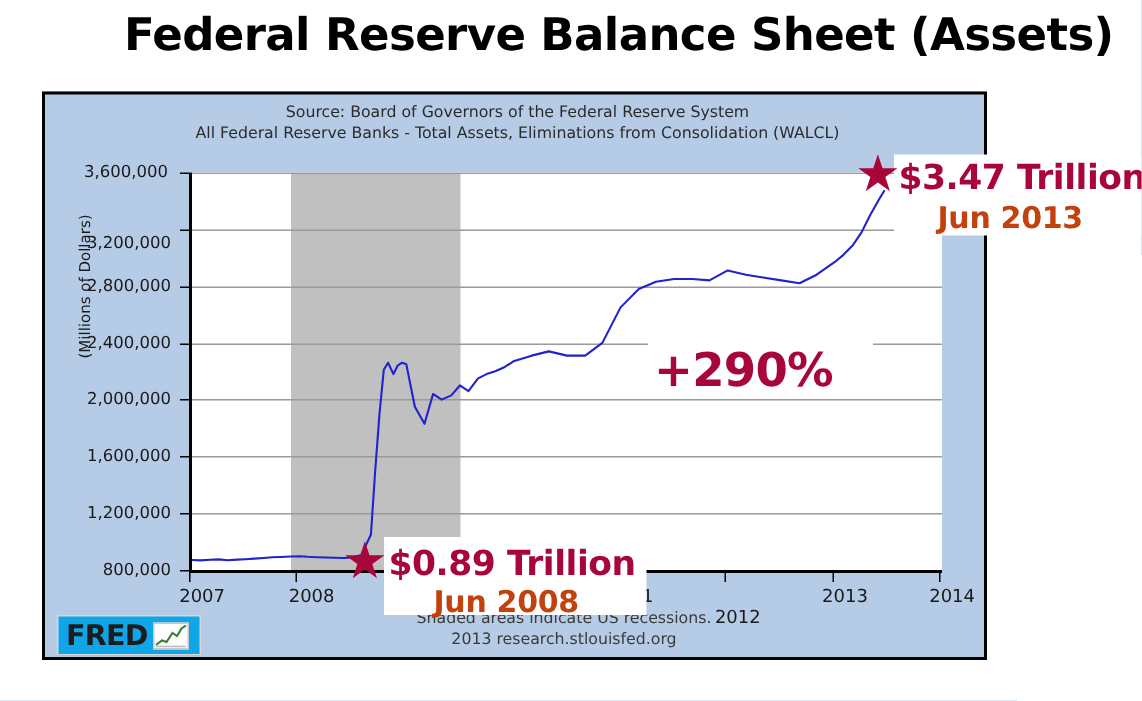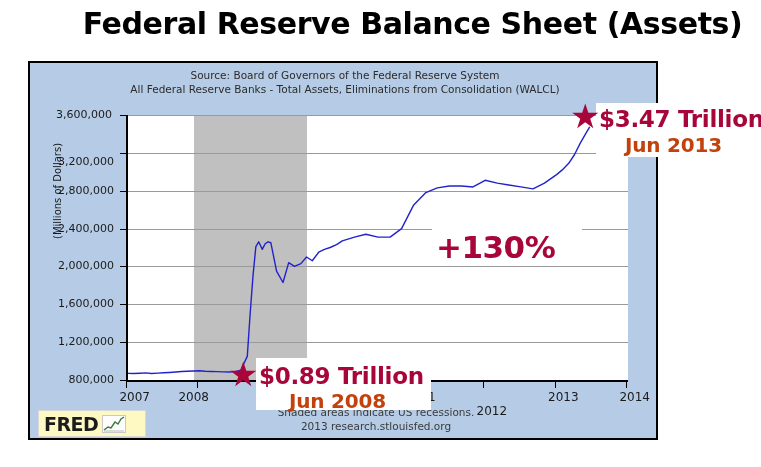--- a/index.html
+++ b/index.html
@@ -135,22 +135,22 @@
     text-align:center;
     font-size:10.5px;
     color:#3a3a3a;
     line-height:14px;
   }
   #footer-note div{white-space:nowrap;}
 
   #fred-logo{
     position:absolute;
     left:8px; top:347px;
-    width:108px; height:27px;
-    background:#fef9c3;
+    width:96px; height:27px;
+    background:#0ea5e9;
     border:1px solid #d8d8d8;
     box-sizing:border-box;
     display:flex;
     align-items:center;
   }
   #fred-wordmark{
     font-family:"DejaVu Sans", sans-serif;
     font-weight:bold;
     font-size:19px;
     letter-spacing:-0.5px;
@@ -243,21 +243,21 @@
       <div class="ytick-mark" style="left: 90px; top: 165.571px;"></div>
       <div class="ytick" style="top: 120.714px; right: 542px;">2,800,000</div>
       <div class="ytick-mark" style="left: 90px; top: 127.714px;"></div>
       <div class="ytick" style="top: 92px; right: 542px;">3,200,000</div>
       <div class="ytick-mark" style="left: 90px; top: 89.8571px;"></div>
       <div class="ytick" style="top: 45px; right: 542px; text-align: center;">3,600,000</div>
       <div class="ytick-mark" style="left: 90px; top: 52px;"></div>
       <div class="xtick-mark" style="left: 96px; top: 319px;"></div>
       <div class="xtick-label" style="left: 96px; top: 327px;">2007</div>
       <div class="xtick-mark" style="left: 167.429px; top: 319px;"></div>
-      <div class="xtick-label" style="left: 155px; top: 327px;">2008</div>
+      <div class="xtick-label" style="left: 169px; top: 327px;">2008</div>
       <div class="xtick-mark" style="left: 238.857px; top: 319px;"></div>
       <div class="xtick-label" style="left: 238.857px; top: 327px;">2009</div>
       <div class="xtick-mark" style="left: 310.286px; top: 319px;"></div>
       <div class="xtick-label" style="left: 310.286px; top: 327px;">2010</div>
       <div class="xtick-mark" style="left: 381.714px; top: 319px;"></div>
       <div class="xtick-label" style="left: 381.714px; top: 327px;">2011</div>
       <div class="xtick-mark" style="left: 453.143px; top: 319px;"></div>
       <div class="xtick-label" style="left: 453.143px; top: 341px;">2012</div>
       <div class="xtick-mark" style="left: 524.571px; top: 319px;"></div>
       <div class="xtick-label" style="left: 524.571px; top: 327px;">2013</div>
@@ -285,13 +285,13 @@
 <div class="star" style="left:570px;top:99px;">★</div>
 <div class="annot annot-value" style="left:599px;top:106px;">$3.47 Trillion</div>
 <div class="annot annot-date" style="left:625px;top:133px;">Jun 2013</div>
 
 <div class="annot-backing" style="left:256px;top:358px;width:175px;height:52px;"></div>
 <div class="star" style="left:228px;top:357px;">★</div>
 <div class="annot annot-value" style="left:259px;top:363px;">$0.89 Trillion</div>
 <div class="annot annot-date" style="left:289px;top:389px;">Jun 2008</div>
 
 <div class="annot-backing" style="left:432px;top:228px;width:150px;height:36px;"></div>
-<div class="annot annot-pct" style="left:436px;top:229px;">+130%</div>
+<div class="annot annot-pct" style="left:436px;top:229px;">+290%</div>
 
 </body></html>

